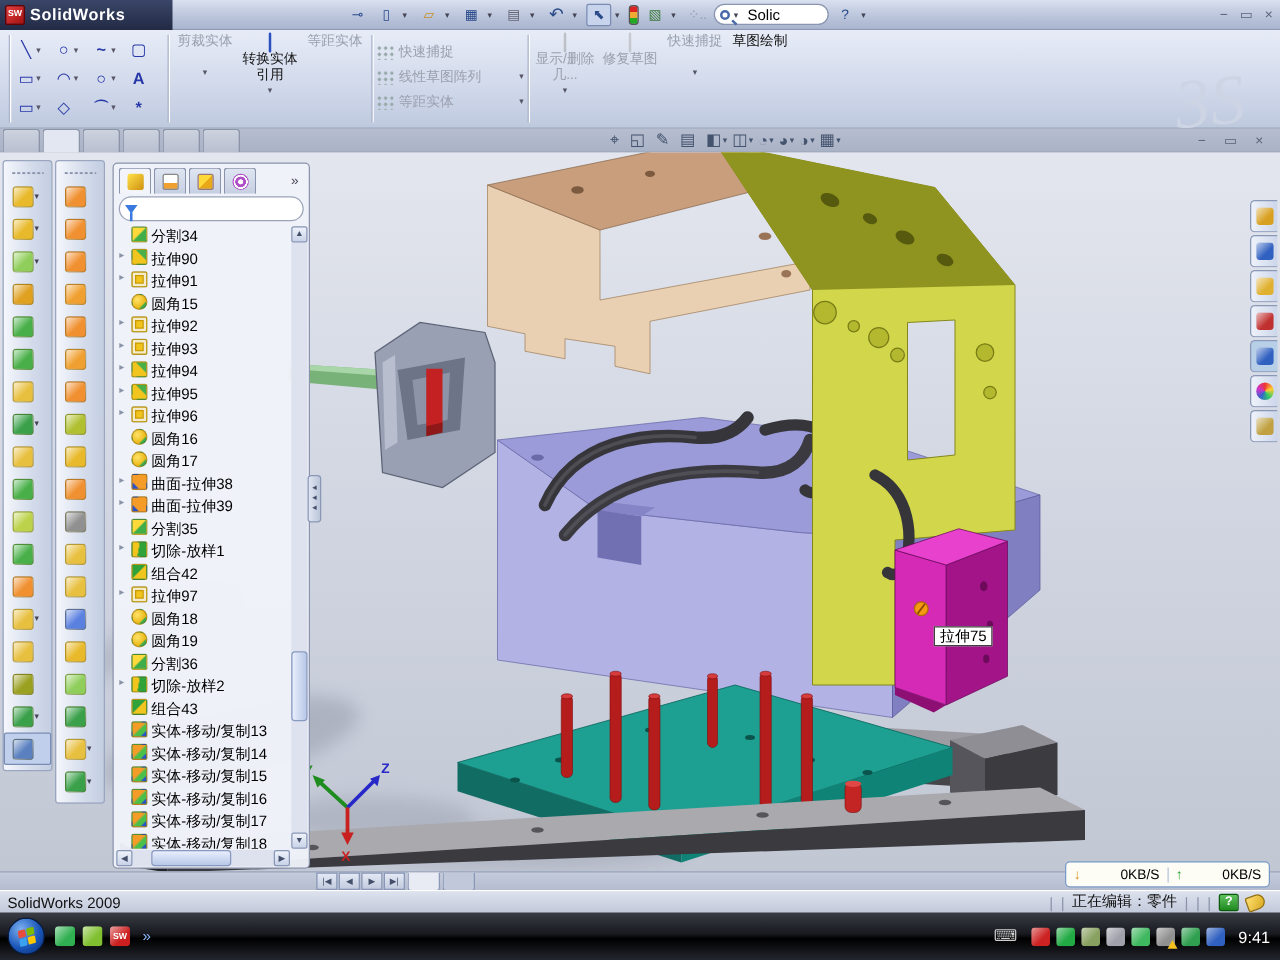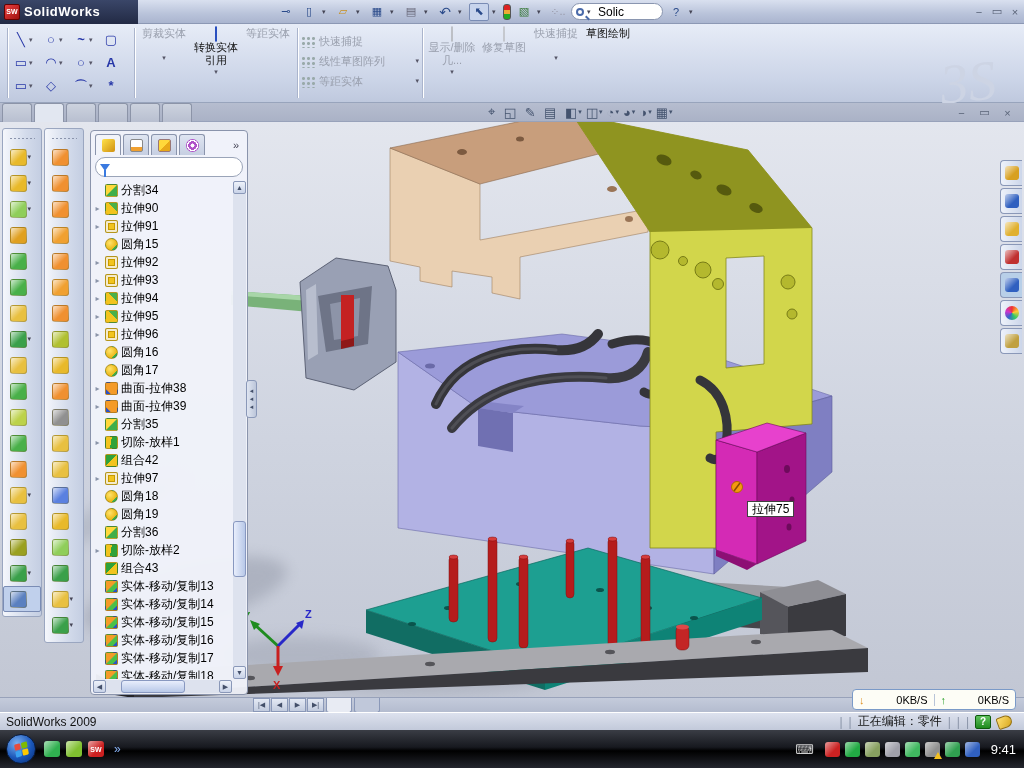--- a/index.html
+++ b/index.html
@@ -109,21 +109,21 @@
   .pt-property { background:linear-gradient(180deg,#fff 60%,#f0a030 60%); border:1px solid #888; }
   .pt-config { background:linear-gradient(135deg,#ffd83a 50%,#e8a818 50%); border:1px solid #977; }
   .pt-display { background:radial-gradient(circle,#fff 20%,#b050c8 24% 45%,#fff 48% 60%,#b050c8 63%); border-radius:50%; }
   .ptab-more { margin-left:auto; color:#445; font-size:11px; align-self:center; padding-right:4px; }
   #tree-filter { display:flex; align-items:center; height:20px; margin:2px 4px;
     border:1px solid #9aa4b8; border-radius:10px; background:#fff; padding-left:4px; gap:4px; }
   .funnel { width:0; height:0; border-left:5px solid transparent; border-right:5px solid transparent;
     border-top:7px solid #3a7ae0; position:relative; }
   .funnel::after { content:""; position:absolute; left:-1px; top:-1px; width:2px; height:7px; background:#3a7ae0; }
   #tree-list { position:absolute; left:2px; top:50px; right:15px; bottom:15px; overflow:hidden; }
-  .tree-row { display:flex; align-items:center; height:18px; gap:3px; }
+  .tree-row { display:flex; height:18px; gap:3px; }
   .expander { width:9px; font-size:8px; color:#8a94a8; text-align:center; visibility:hidden; }
   .tree-row.expandable .expander { visibility:visible; }
   .tree-icon { width:13px; height:13px; flex:0 0 13px; border-radius:2px; border:1px solid rgba(90,80,20,.4); }
   .tree-label { color:#000; white-space:nowrap; font-size:12px; }
   .gi-split { background:linear-gradient(135deg,#ffd83a 48%,#3fae4a 52%); }
   .gi-extrude-boss { background:linear-gradient(225deg,#49b049 38%,#f2c41e 38%); }
   .gi-extrude-pad { background:#f2c41e; box-shadow:inset 0 0 0 2px rgba(255,255,255,.8), inset 0 0 0 3px #c89a00; }
   .gi-fillet { background:linear-gradient(315deg,#3fae4a 26%,transparent 27%),
     radial-gradient(circle at 35% 35%,#ffe36a,#e8b10a 75%); border-radius:50%; }
   .gi-surface-extrude { background:linear-gradient(45deg,#2a52c8 22%,#f49b28 23%); }

